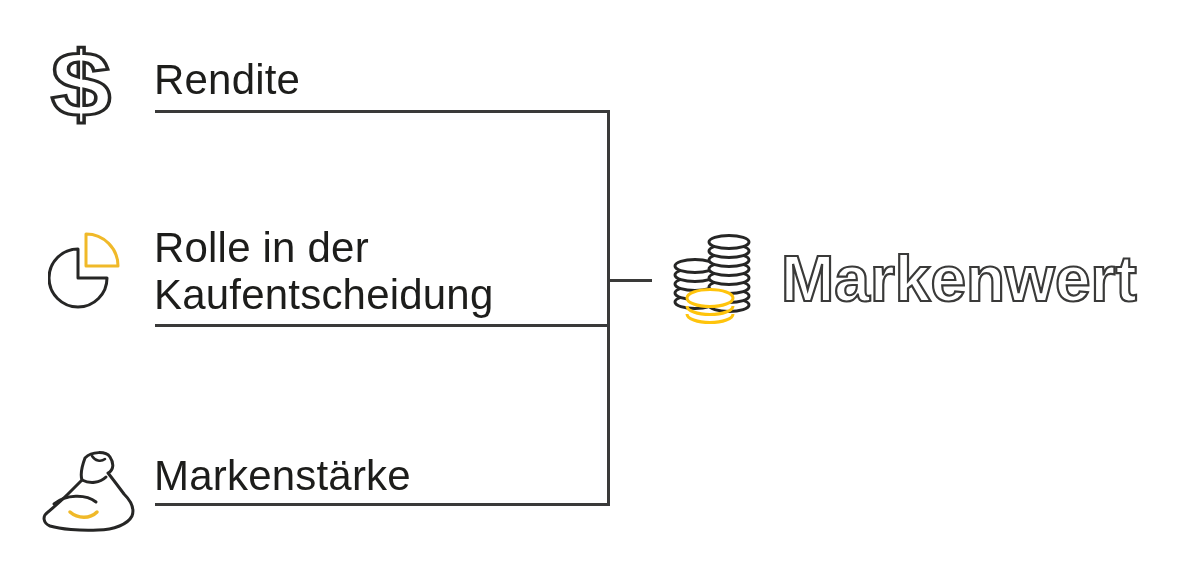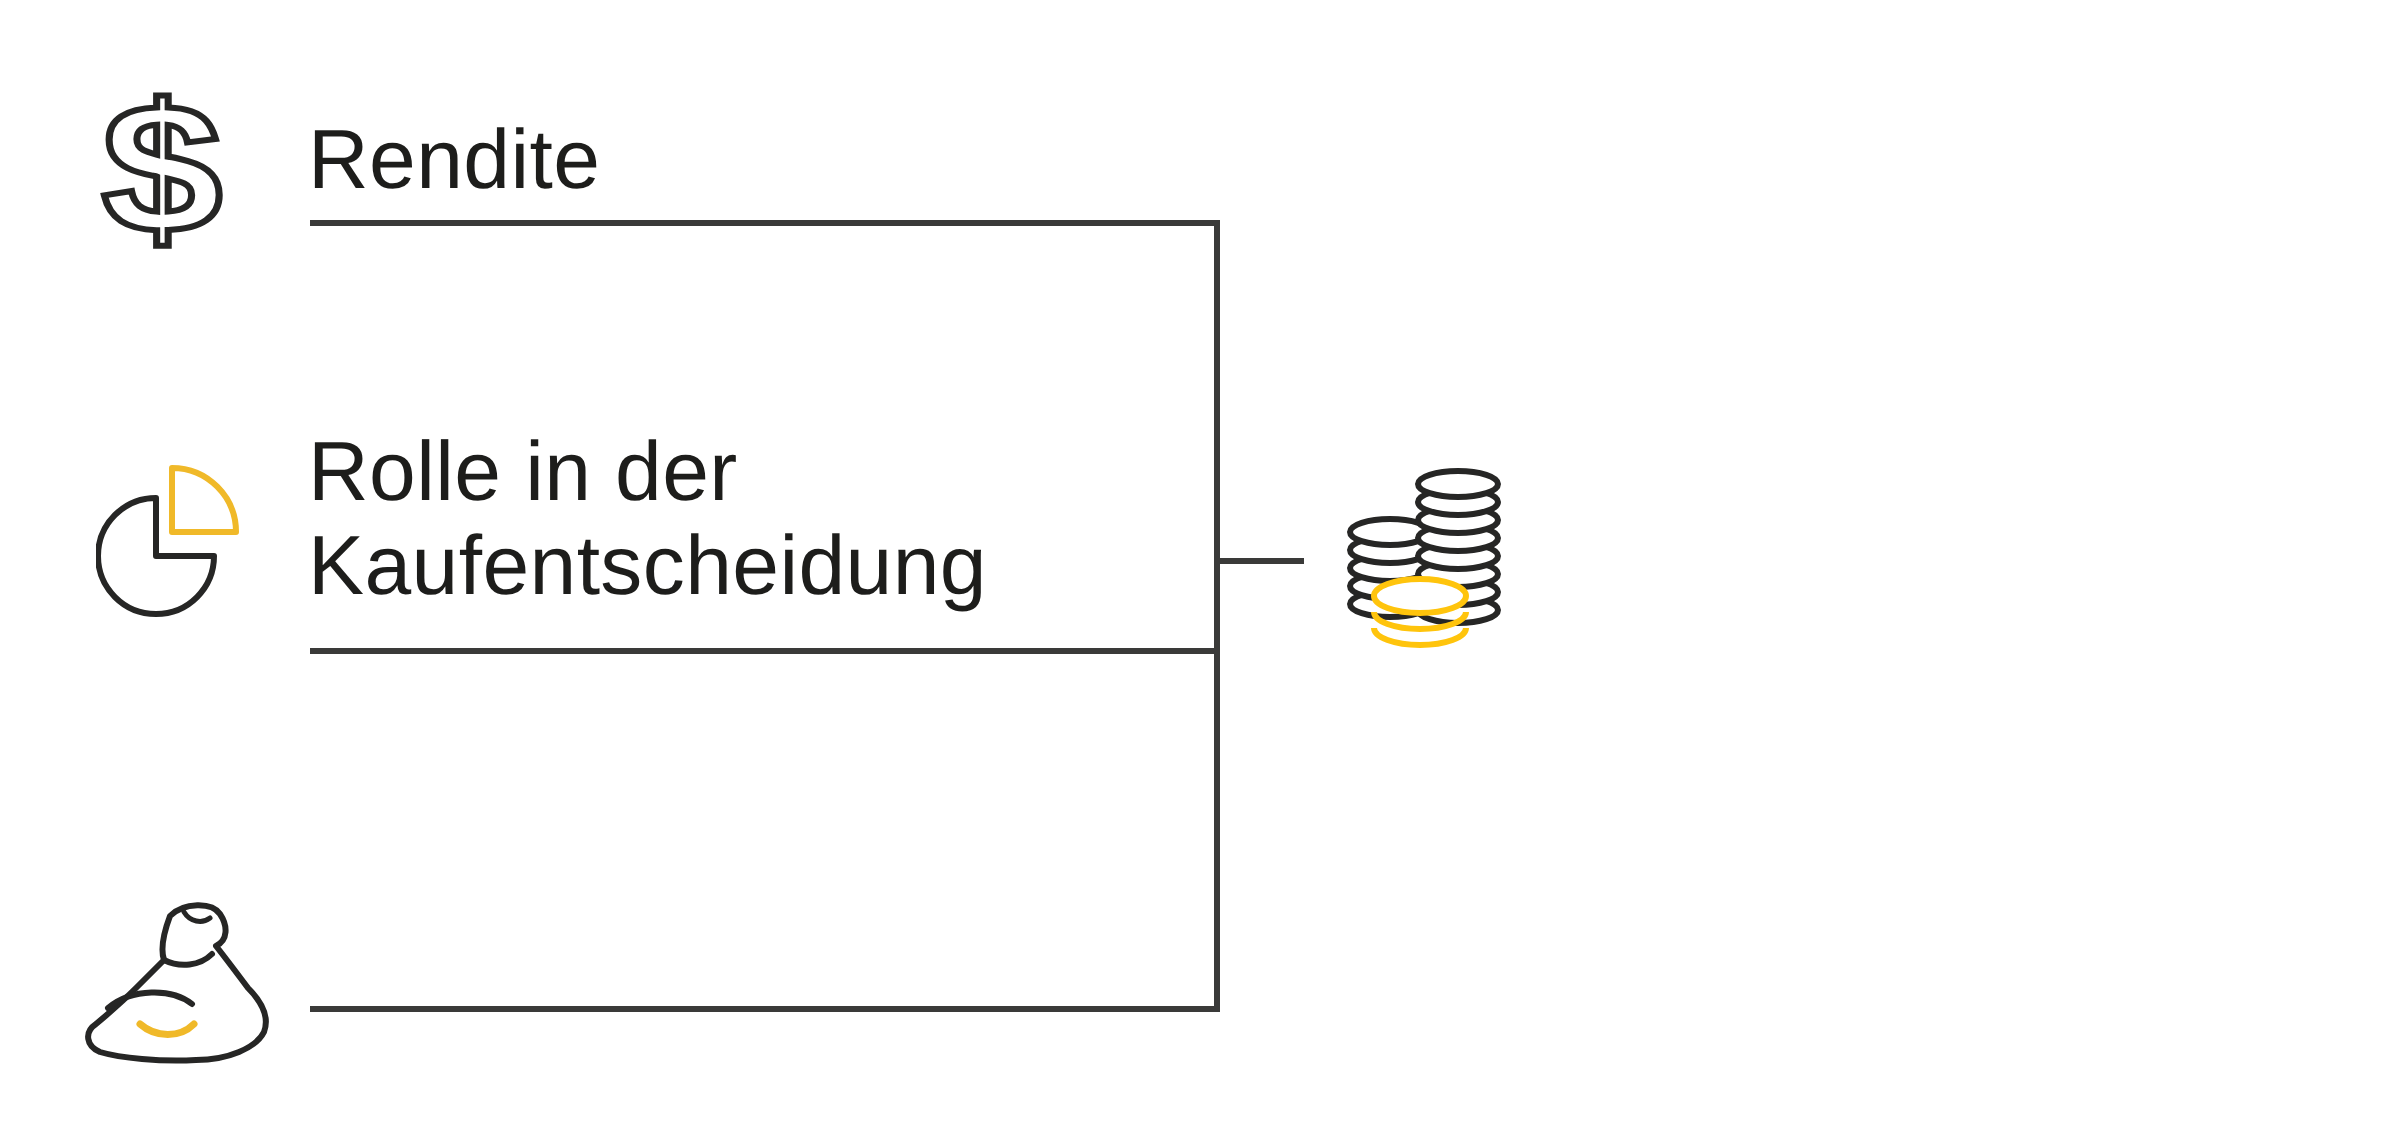--- a/index.html
+++ b/index.html
@@ -41,37 +41,38 @@
   </div>
   <div class="abs factor-label" style="left:154px;top:56px;">Rendite</div>
   <div class="abs rule" style="left:155px;top:110px;width:455px;"></div>
 
   <div class="abs" style="left:48px;top:226px;width:75px;height:85px;">
     <svg width="75" height="85" viewBox="0 0 75 85">
       <path d="M30,23 A29,29 0 1 0 59,52 L30,52 Z" fill="#ffffff" stroke="#262625" stroke-width="3" stroke-linejoin="round"></path>
       <path d="M38,40 L38,8 A32,32 0 0 1 70,40 Z" fill="#ffffff" stroke="#f0b929" stroke-width="3" stroke-linejoin="round"></path>
     </svg>
   </div>
-  <div class="abs factor-label" style="left:154px;top:212px;">Rolle in der
+  <div class="abs factor-label" style="left:154px;top:224px;">Rolle in der
 Kaufentscheidung</div>
   <div class="abs rule" style="left:155px;top:324px;width:455px;"></div>
 
   <div class="abs" style="left:40px;top:450px;width:100px;height:85px;">
     <svg width="100" height="85" viewBox="0 0 100 85">
       <path d="M45,8 C52,1 66,1 70,7 C74,13 74,20 68,23
                C72,28 78,36 84,44 C90,50 95,58 92,66
                C88,74 74,80 58,80 C40,81 20,79 10,76
                C3,73 2,66 8,62 C14,57 22,50 28,44
                C34,38 38,34 42,30 C40,24 42,16 45,8 Z" fill="#ffffff" stroke="#262625" stroke-width="3" stroke-linejoin="round" stroke-linecap="round"></path>
       <path d="M42,30 C50,34 60,33 66,27" fill="none" stroke="#262625" stroke-width="3" stroke-linecap="round"></path>
       <path d="M14,54 C26,44 46,44 56,52" fill="none" stroke="#262625" stroke-width="3" stroke-linecap="round"></path>
       <path d="M52,6 C55,11 61,12 65,9" fill="none" stroke="#262625" stroke-width="2.5" stroke-linecap="round"></path>
       <path d="M30,62 C38,69 50,69 57,62" fill="none" stroke="#f0b929" stroke-width="3.5" stroke-linecap="round"></path>
     </svg>
   </div>
+  <div class="abs factor-label" style="left:154px;top:452px;">Markenstärke</div>
   <div class="abs rule" style="left:155px;top:503px;width:455px;"></div>
 
   <div class="abs vrule" style="left:607px;top:110px;height:396px;"></div>
   <div class="abs rule" style="left:610px;top:279px;width:42px;"></div>
 
   <div class="abs" style="left:672px;top:228px;width:85px;height:98px;">
     <svg width="85" height="98" viewBox="0 0 85 98">
 
       <g fill="#ffffff" stroke="#262625" stroke-width="3">
         <ellipse cx="23" cy="74" rx="20" ry="6.5"></ellipse>
@@ -93,14 +94,19 @@
       </g>
 
       <g fill="#ffffff" stroke="#ffc40c" stroke-width="3">
         <ellipse cx="38" cy="70" rx="23" ry="8.5"></ellipse>
         <path d="M15,78 A23,8.5 0 0 0 61,78" fill="none"></path>
         <path d="M15,86 A23,8.5 0 0 0 61,86" fill="none"></path>
       </g>
     </svg>
   </div>
 
+  <div class="abs" style="left:780px;top:238px;width:390px;height:80px;">
+    <svg width="390" height="80" viewBox="0 0 390 80">
+      <text x="1" y="63" font-family="Liberation Sans, DejaVu Sans, sans-serif" font-weight="bold" font-size="64" fill="#ffffff" stroke="#3a3a39" stroke-width="2.2">Markenwert</text>
+    </svg>
+  </div>
 
 </div>
 
 </body></html>

